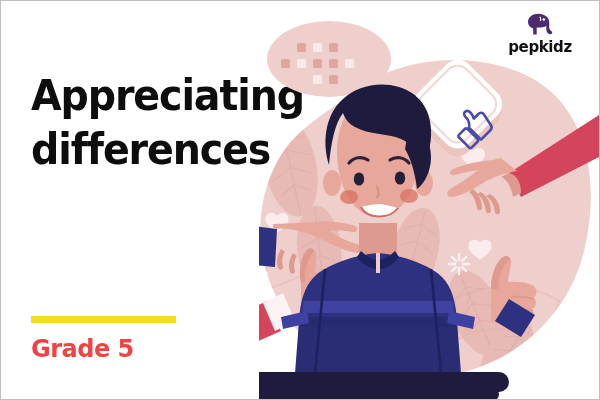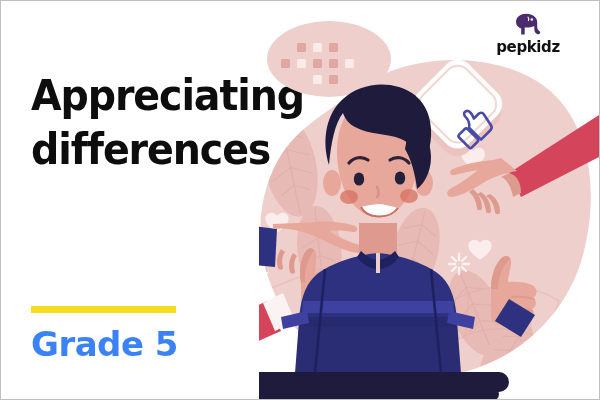--- a/index.html
+++ b/index.html
@@ -18,21 +18,21 @@
     background: #ffffff;
     overflow: hidden;
     box-sizing: border-box;
     border: 1px solid #bfbfbf;
   }
 
   
   .logo {
     position: absolute;
     top: 12px;
-    right: 34px;
+    right: 22px;
     width: 74px;
     height: 42px;
     text-align: center;
   }
   .logo-mark { display: block; margin: 0 auto; }
   .logo-word {
     display: block;
     font-family: "DejaVu Sans", sans-serif;
     font-weight: 700;
     font-size: 15px;
@@ -67,23 +67,23 @@
   }
   .grade-rule {
     width: 145px;
     height: 7px;
     background: #F5DE1F;
     margin-bottom: 14px;
   }
   .grade-label {
     font-family: "DejaVu Sans", sans-serif;
     font-weight: 700;
-    font-size: 34px;
+    font-size: 24px;
     letter-spacing: -0.5px;
-    color: #3b82f6;
+    color: #ef4444;
     line-height: 1;
   }
 
   
   .illustration {
     position: absolute;
     right: 0;
     top: 0;
     width: 340px;
     height: 400px;

